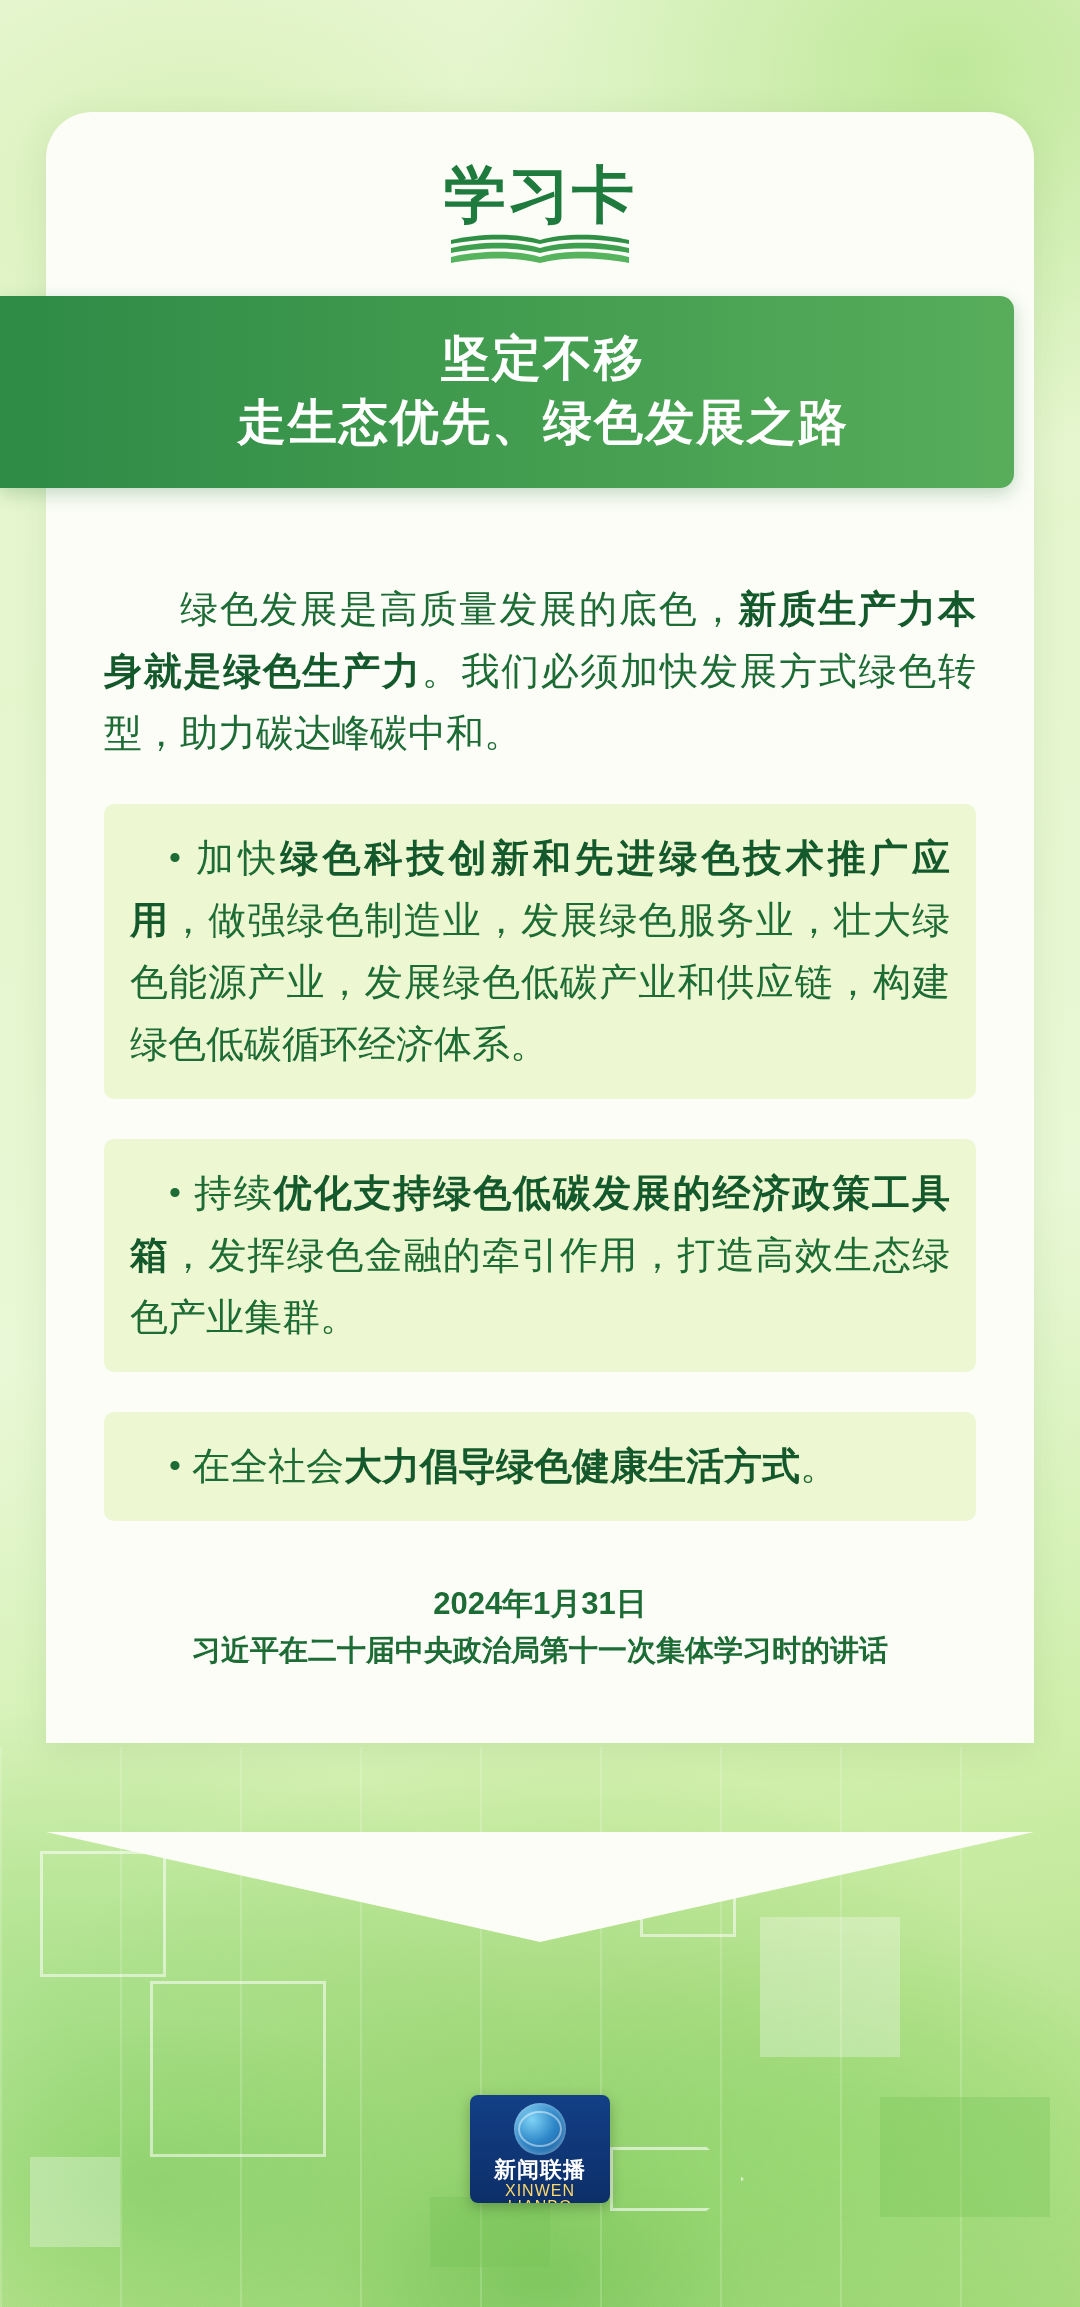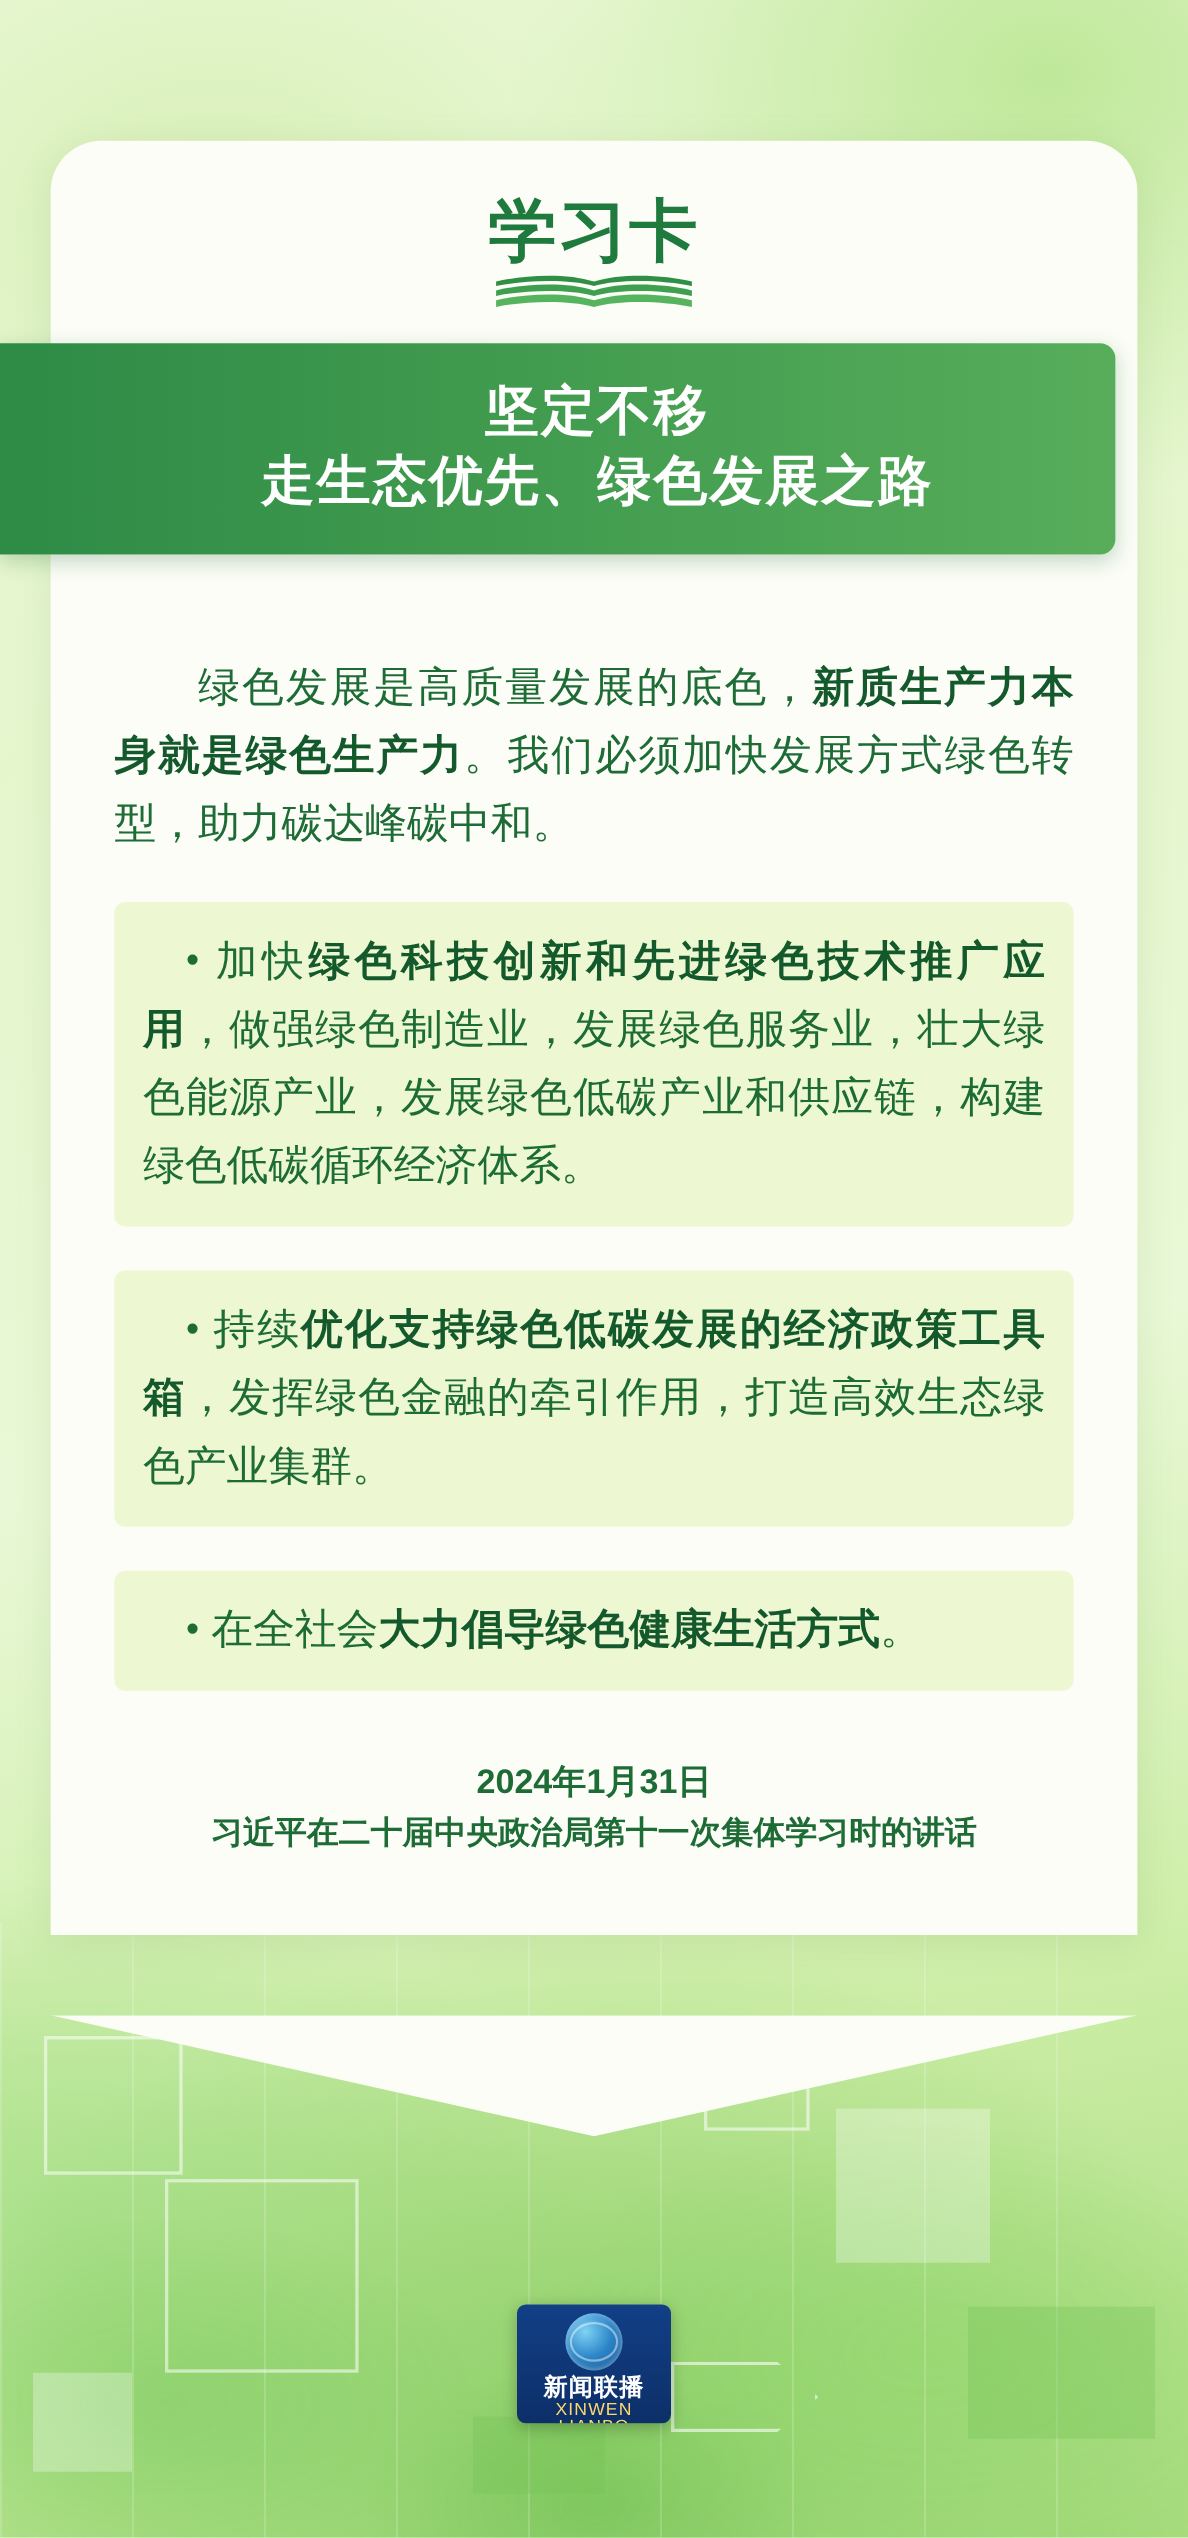--- a/index.html
+++ b/index.html
@@ -37,21 +37,21 @@
     opacity: 0.85;
   }
   .sq { position: absolute; border: 3px solid rgba(255,255,255,0.55); }
   .sqf { position: absolute; background: rgba(255,255,255,0.30); }
   .sqg { position: absolute; background: rgba(118,196,86,0.35); }
 
   
   .card {
     position: absolute;
     left: 46px;
-    top: 128px;
+    top: 112px;
     width: 988px;
     background: #fbfdf6;
     border-radius: 46px 46px 0 0;
     box-shadow: 0 6px 34px rgba(80,130,60,0.12);
     padding-bottom: 70px;
   }
   .card-tail {
     position: absolute;
     left: 46px;
     top: 1832px;

